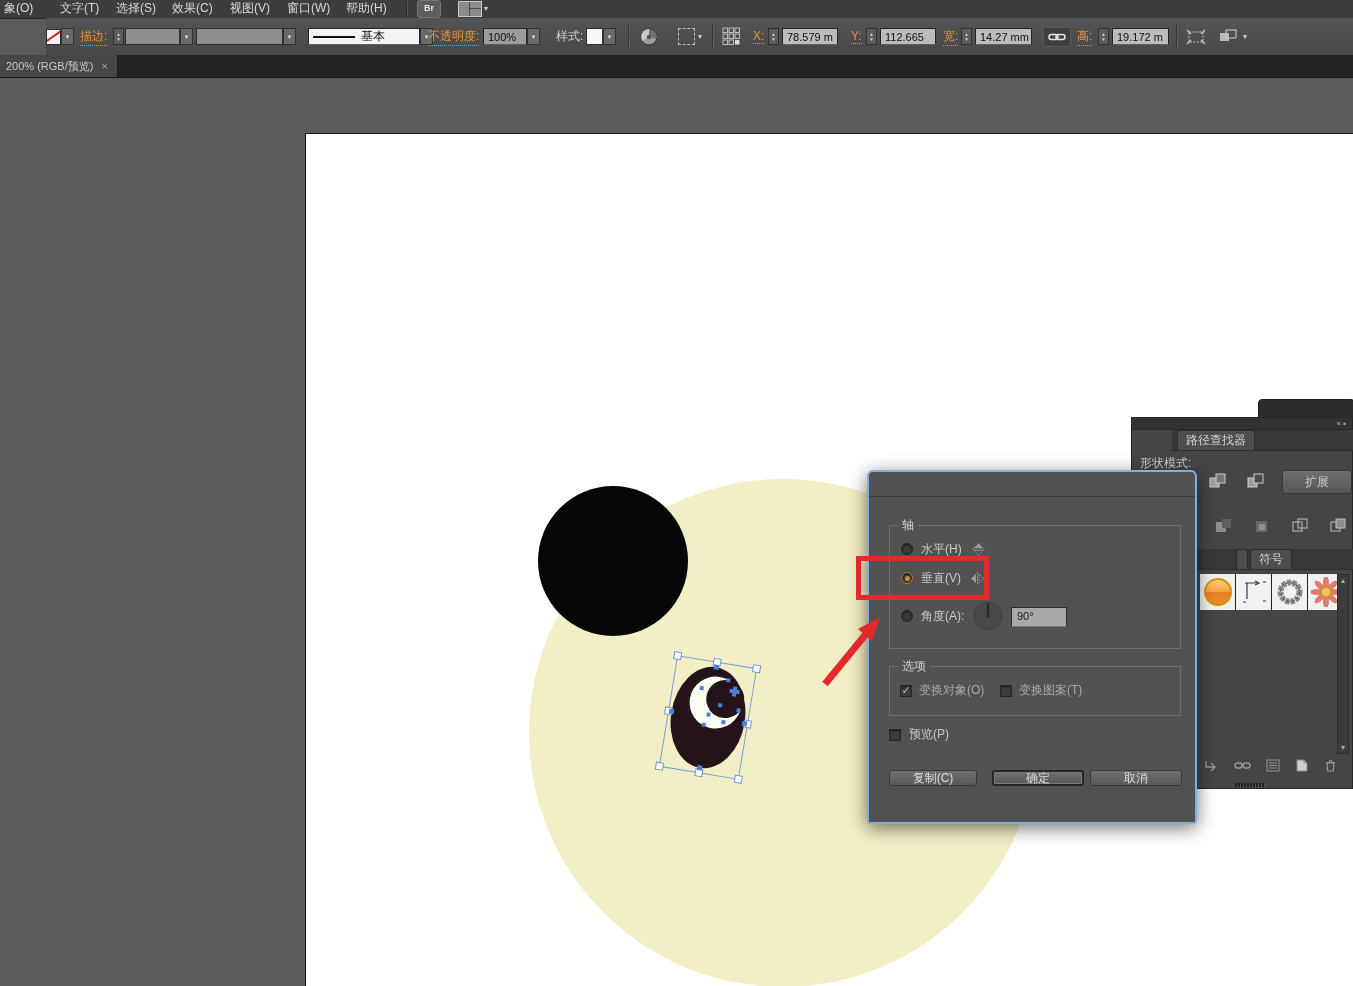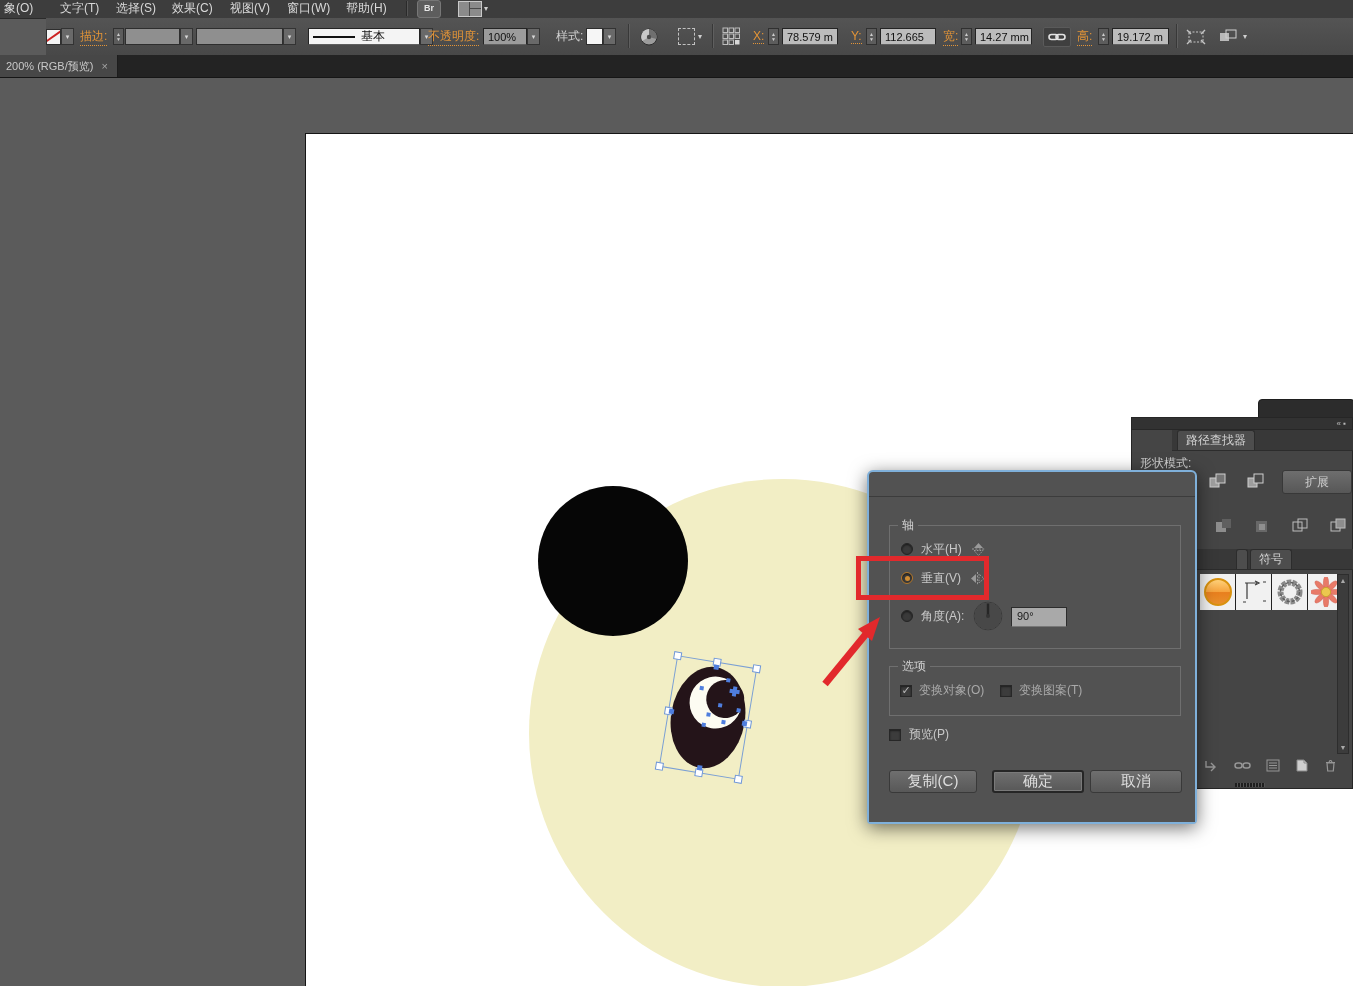--- a/index.html
+++ b/index.html
@@ -69,22 +69,22 @@
   .dtext-dim{font-size:12px;color:#a9a9a9;white-space:nowrap;}
   .radio{width:12px;height:12px;border-radius:50%;background:#3a3a3a;border:1px solid #242424;box-sizing:border-box;
          box-shadow:inset 0 1px 2px rgba(0,0,0,.6);display:flex;align-items:center;justify-content:center;}
   .radio.sel{border:1px solid #b5782a;}
   .radio .dot{width:5px;height:5px;border-radius:50%;background:#cf8c33;}
   .checkbox{width:12px;height:12px;background:#3c3c3c;border:1px solid #272727;box-sizing:border-box;
             box-shadow:inset 0 1px 2px rgba(0,0,0,.5);display:flex;align-items:center;justify-content:center;
             color:#b9b9b9;font-size:11px;line-height:11px;}
   .afield{position:absolute;width:56px;height:20px;background:#a9a9a9;border:1px solid #2c2c2c;border-bottom-color:#777;
           box-sizing:border-box;color:#1a1a1a;font-size:11px;line-height:16px;padding-left:5px;}
-  .dbtn{position:absolute;height:23px;background:linear-gradient(#6f6f6f,#585858);border:1px solid #393939;border-radius:3px;
-        color:#dedede;font-size:15px;display:flex;align-items:center;justify-content:center;box-sizing:border-box;}
+  .dbtn{position:absolute;height:16px;background:linear-gradient(#6f6f6f,#585858);border:1px solid #393939;border-radius:3px;
+        color:#dedede;font-size:12px;display:flex;align-items:center;justify-content:center;box-sizing:border-box;}
   .dbtn.default{border:2px solid #262626;box-shadow:inset 0 0 0 1px #7a7a7a;}
   
   .anno-rect{left:856px;top:556px;width:133px;height:44px;border:5px solid #e2292c;box-sizing:border-box;}
   .z1{z-index:1}.z2{z-index:2}.z3{z-index:3}.z4{z-index:4}.z5{z-index:5}
 </style>
 </head>
 <body>
 
 <div class="app">
 

